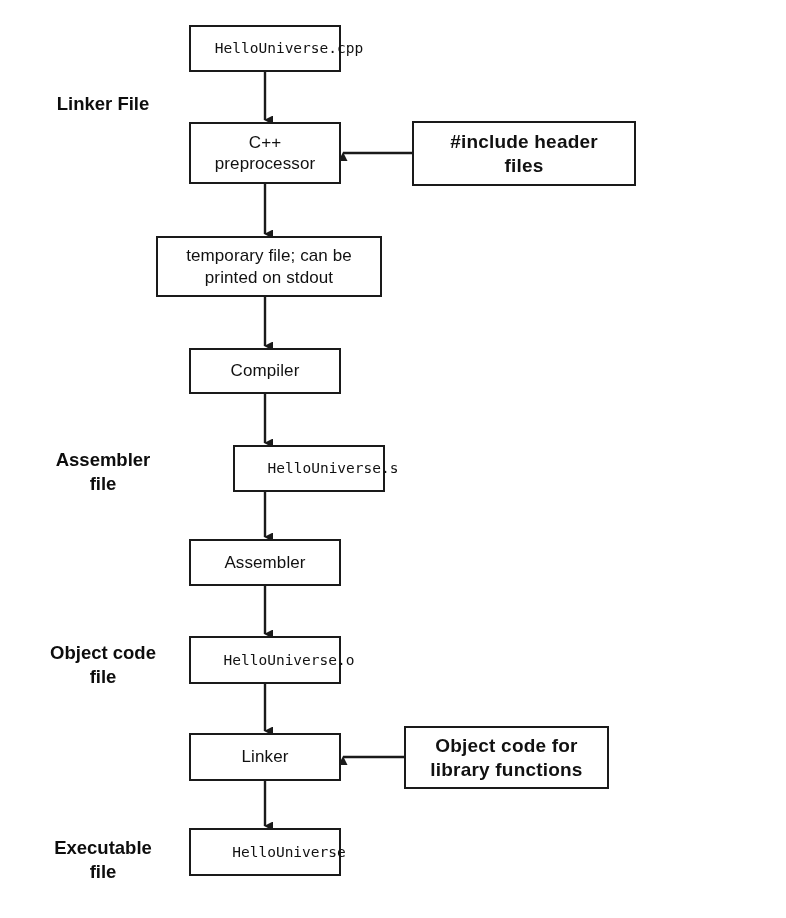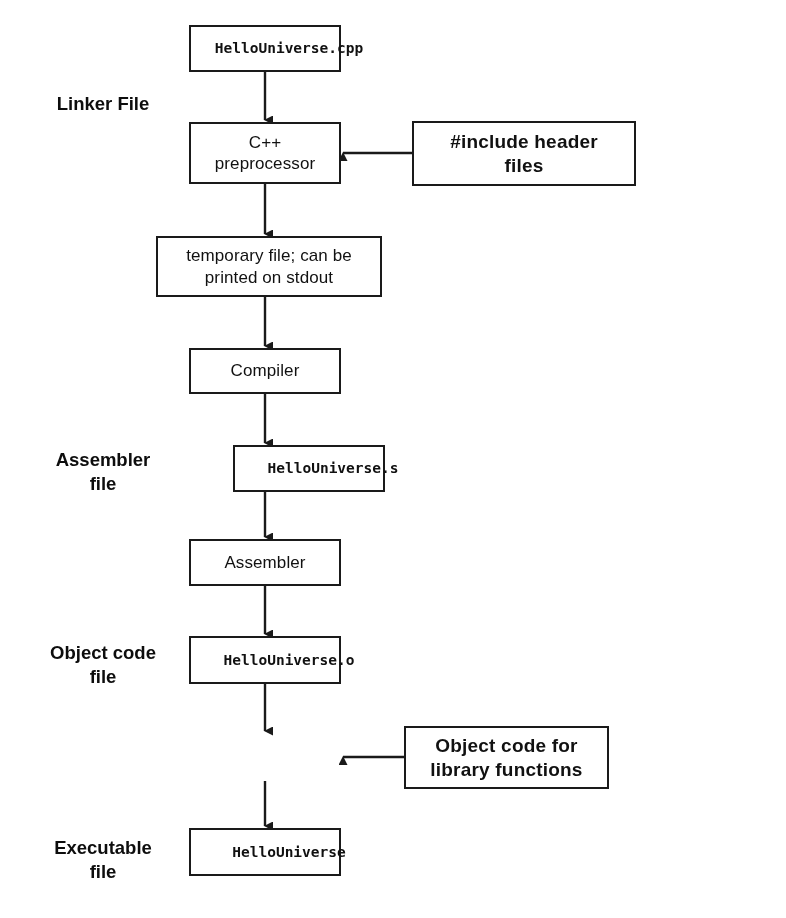--- a/index.html
+++ b/index.html
@@ -56,21 +56,21 @@
   .node.plain .node-text {
     font-family: "Liberation Sans", sans-serif;
     font-weight: 400;
     font-size: 17px;
     letter-spacing: 0.1px;
   }
 
   
   .node.mono .node-text {
     font-family: "DejaVu Sans Mono", "Liberation Mono", monospace;
-    font-weight: 700;
+    font-weight: 400;
     font-size: 14.5px;
     letter-spacing: 0px;
     padding-left: 48px;
   }
 
   
   .node.strong .node-text {
     font-family: "Liberation Sans", sans-serif;
     font-weight: 700;
     font-size: 19px;
@@ -145,20 +145,23 @@
     </div>
   <div class="node mono" style="left: 189px; top: 445px; width: 152px; height: 47px; border-color: rgb(26, 26, 26); background: rgb(255, 255, 255); margin-left: 44px;">
       <span class="node-text">HelloUniverse.s</span>
     </div>
   <div class="node plain" style="left: 189px; top: 539px; width: 152px; height: 47px; border-color: rgb(26, 26, 26); background: rgb(255, 255, 255);">
       <span class="node-text">Assembler</span>
     </div>
   <div class="node mono" style="left: 189px; top: 636px; width: 152px; height: 48px; border-color: rgb(26, 26, 26); background: rgb(255, 255, 255);">
       <span class="node-text">HelloUniverse.o</span>
     </div>
+  <div class="node plain" style="left: 189px; top: 733px; width: 152px; height: 48px; border-color: rgb(26, 26, 26); background: rgb(255, 255, 255);">
+      <span class="node-text">Linker</span>
+    </div>
   <div class="node strong" style="left: 404px; top: 726px; width: 205px; height: 63px; border-color: rgb(26, 26, 26); background: rgb(255, 255, 255);">
       <span class="node-text">Object code for
 library functions</span>
     </div>
   <div class="node mono" style="left: 189px; top: 828px; width: 152px; height: 48px; border-color: rgb(26, 26, 26); background: rgb(255, 255, 255);">
       <span class="node-text">HelloUniverse</span>
     </div>
 
   <div class="stage-label" style="left: 18px; top: 92px; width: 170px;">Linker File</div>
   <div class="stage-label" style="left: 18px; top: 448px; width: 170px;">Assembler

